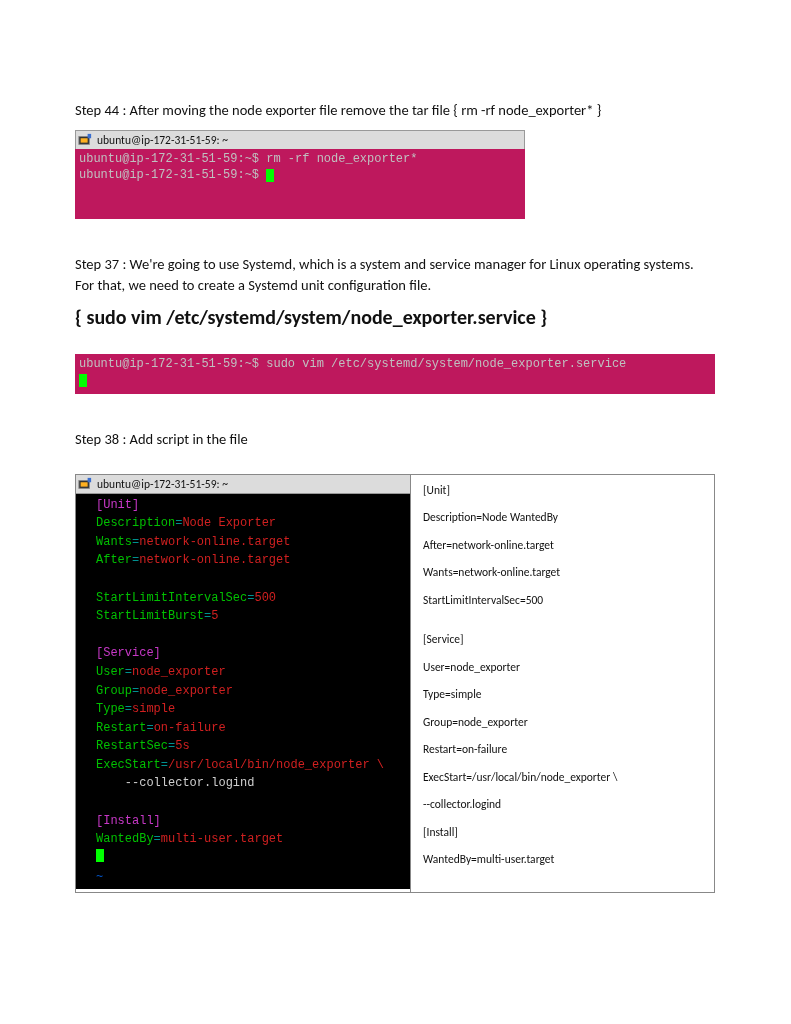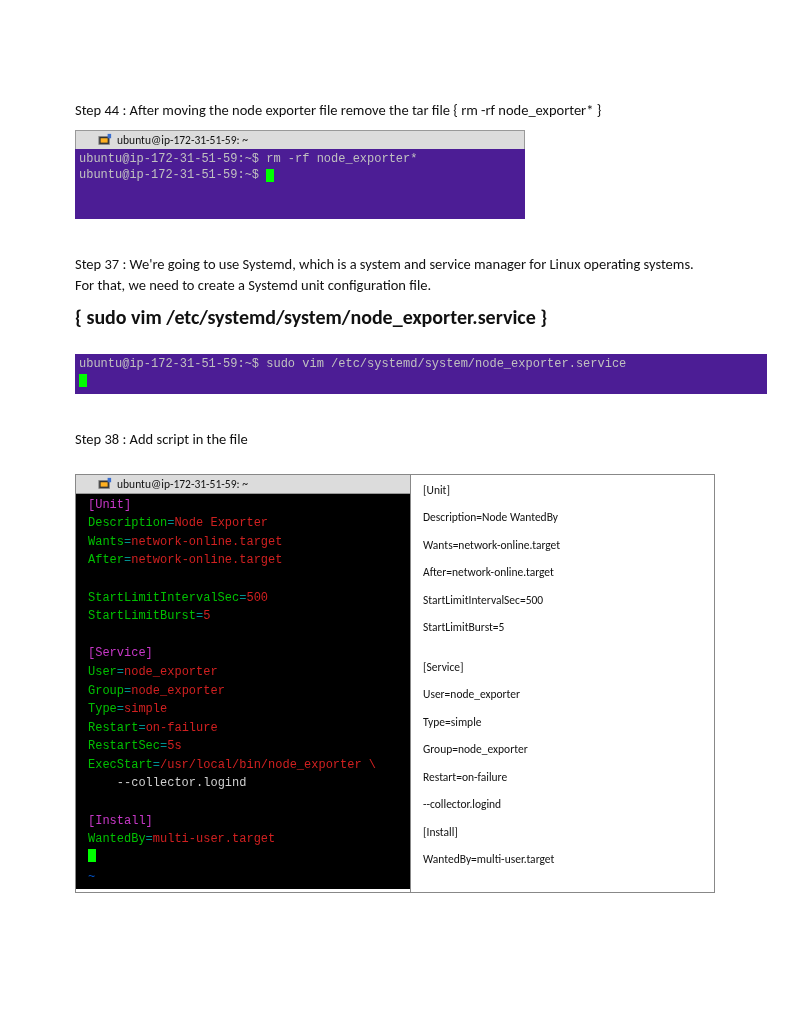--- a/index.html
+++ b/index.html
@@ -21,42 +21,42 @@
     font-size: 20px;
     margin: 10px 0 25px 0;
   }
   .section { margin-bottom: 35px; }
 
   
   .term-titlebar {
     background: #dcdcdc;
     border: 1px solid #999;
     border-bottom: none;
-    padding: 2px 22px;
+    padding: 2px 2px;
     font-size: 11.5px;
     display: flex;
     align-items: center;
     gap: 5px;
   }
   .putty-icon {
     width: 14px; height: 14px;
     display: inline-block;
   }
   .terminal {
-    background: #4c1d95;
+    background: #be185d;
     color: #c0c0c0;
     font-family: "Courier New", monospace;
     font-size: 12px;
     padding: 2px 4px 6px 4px;
     white-space: pre;
     line-height: 1.35;
     overflow: hidden;
   }
   .t36 { width: 450px; height: 70px; }
-  .t37 { width: 692px; }
+  .t37 { width: 640px; }
   .prompt-host { color: #c0c0c0; }
   .cmd-text { color: #c0c0c0; }
   .cursor {
     display: inline-block;
     width: 8px; height: 13px;
     background: #00ff00;
     vertical-align: text-bottom;
   }
 
   
@@ -70,21 +70,21 @@
     display: flex;
     flex-direction: column;
     border-right: 1px solid #888;
   }
   .step38-left .term-titlebar { border: none; border-bottom: 1px solid #999; }
   .vim-area {
     background: #000;
     font-family: "Courier New", monospace;
     font-size: 12px;
     line-height: 1.55;
-    padding: 2px 12px;
+    padding: 2px 20px;
     flex: 0 0 auto;
     min-height: 320px;
     white-space: pre-wrap;
     word-break: break-all;
   }
   .vim-mag { color: #c838c8; }
   .vim-grn { color: #00c000; }
   .vim-red { color: #d02020; }
   .vim-teal { color: #009090; }
   .vim-wht { color: #cfcfcf; }
@@ -170,27 +170,27 @@
 <span class="vim-mag">[Install]</span>
 <span class="vim-grn">WantedBy</span><span class="vim-teal">=</span><span class="vim-red">multi-user.target</span>
 <span class="vim-cursor"></span>
 <span class="vim-tilde">~</span></div>
       <div class="step38-left-blank"></div>
     </div>
 
     <div class="step38-right">
       <p>[Unit]</p>
       <p>Description=Node WantedBy</p>
+      <p>After=network-online.target</p>
       <p>Wants=network-online.target</p>
-      <p>After=network-online.target</p>
       <p style="margin-top:8px">StartLimitIntervalSec=500</p>
-      <p>StartLimitBurst=5</p>
       <p style="margin-top:24px">[Service]</p>
       <p>User=node_exporter</p>
       <p>Type=simple</p>
       <p>Group=node_exporter</p>
       <p>Restart=on-failure</p>
+      <p>ExecStart=/usr/local/bin/node_exporter \</p>
       <p>  --collector.logind</p>
       <p>[Install]</p>
       <p>WantedBy=multi-user.target</p>
     </div>
   </div>
 </div>
 
 </body></html>

